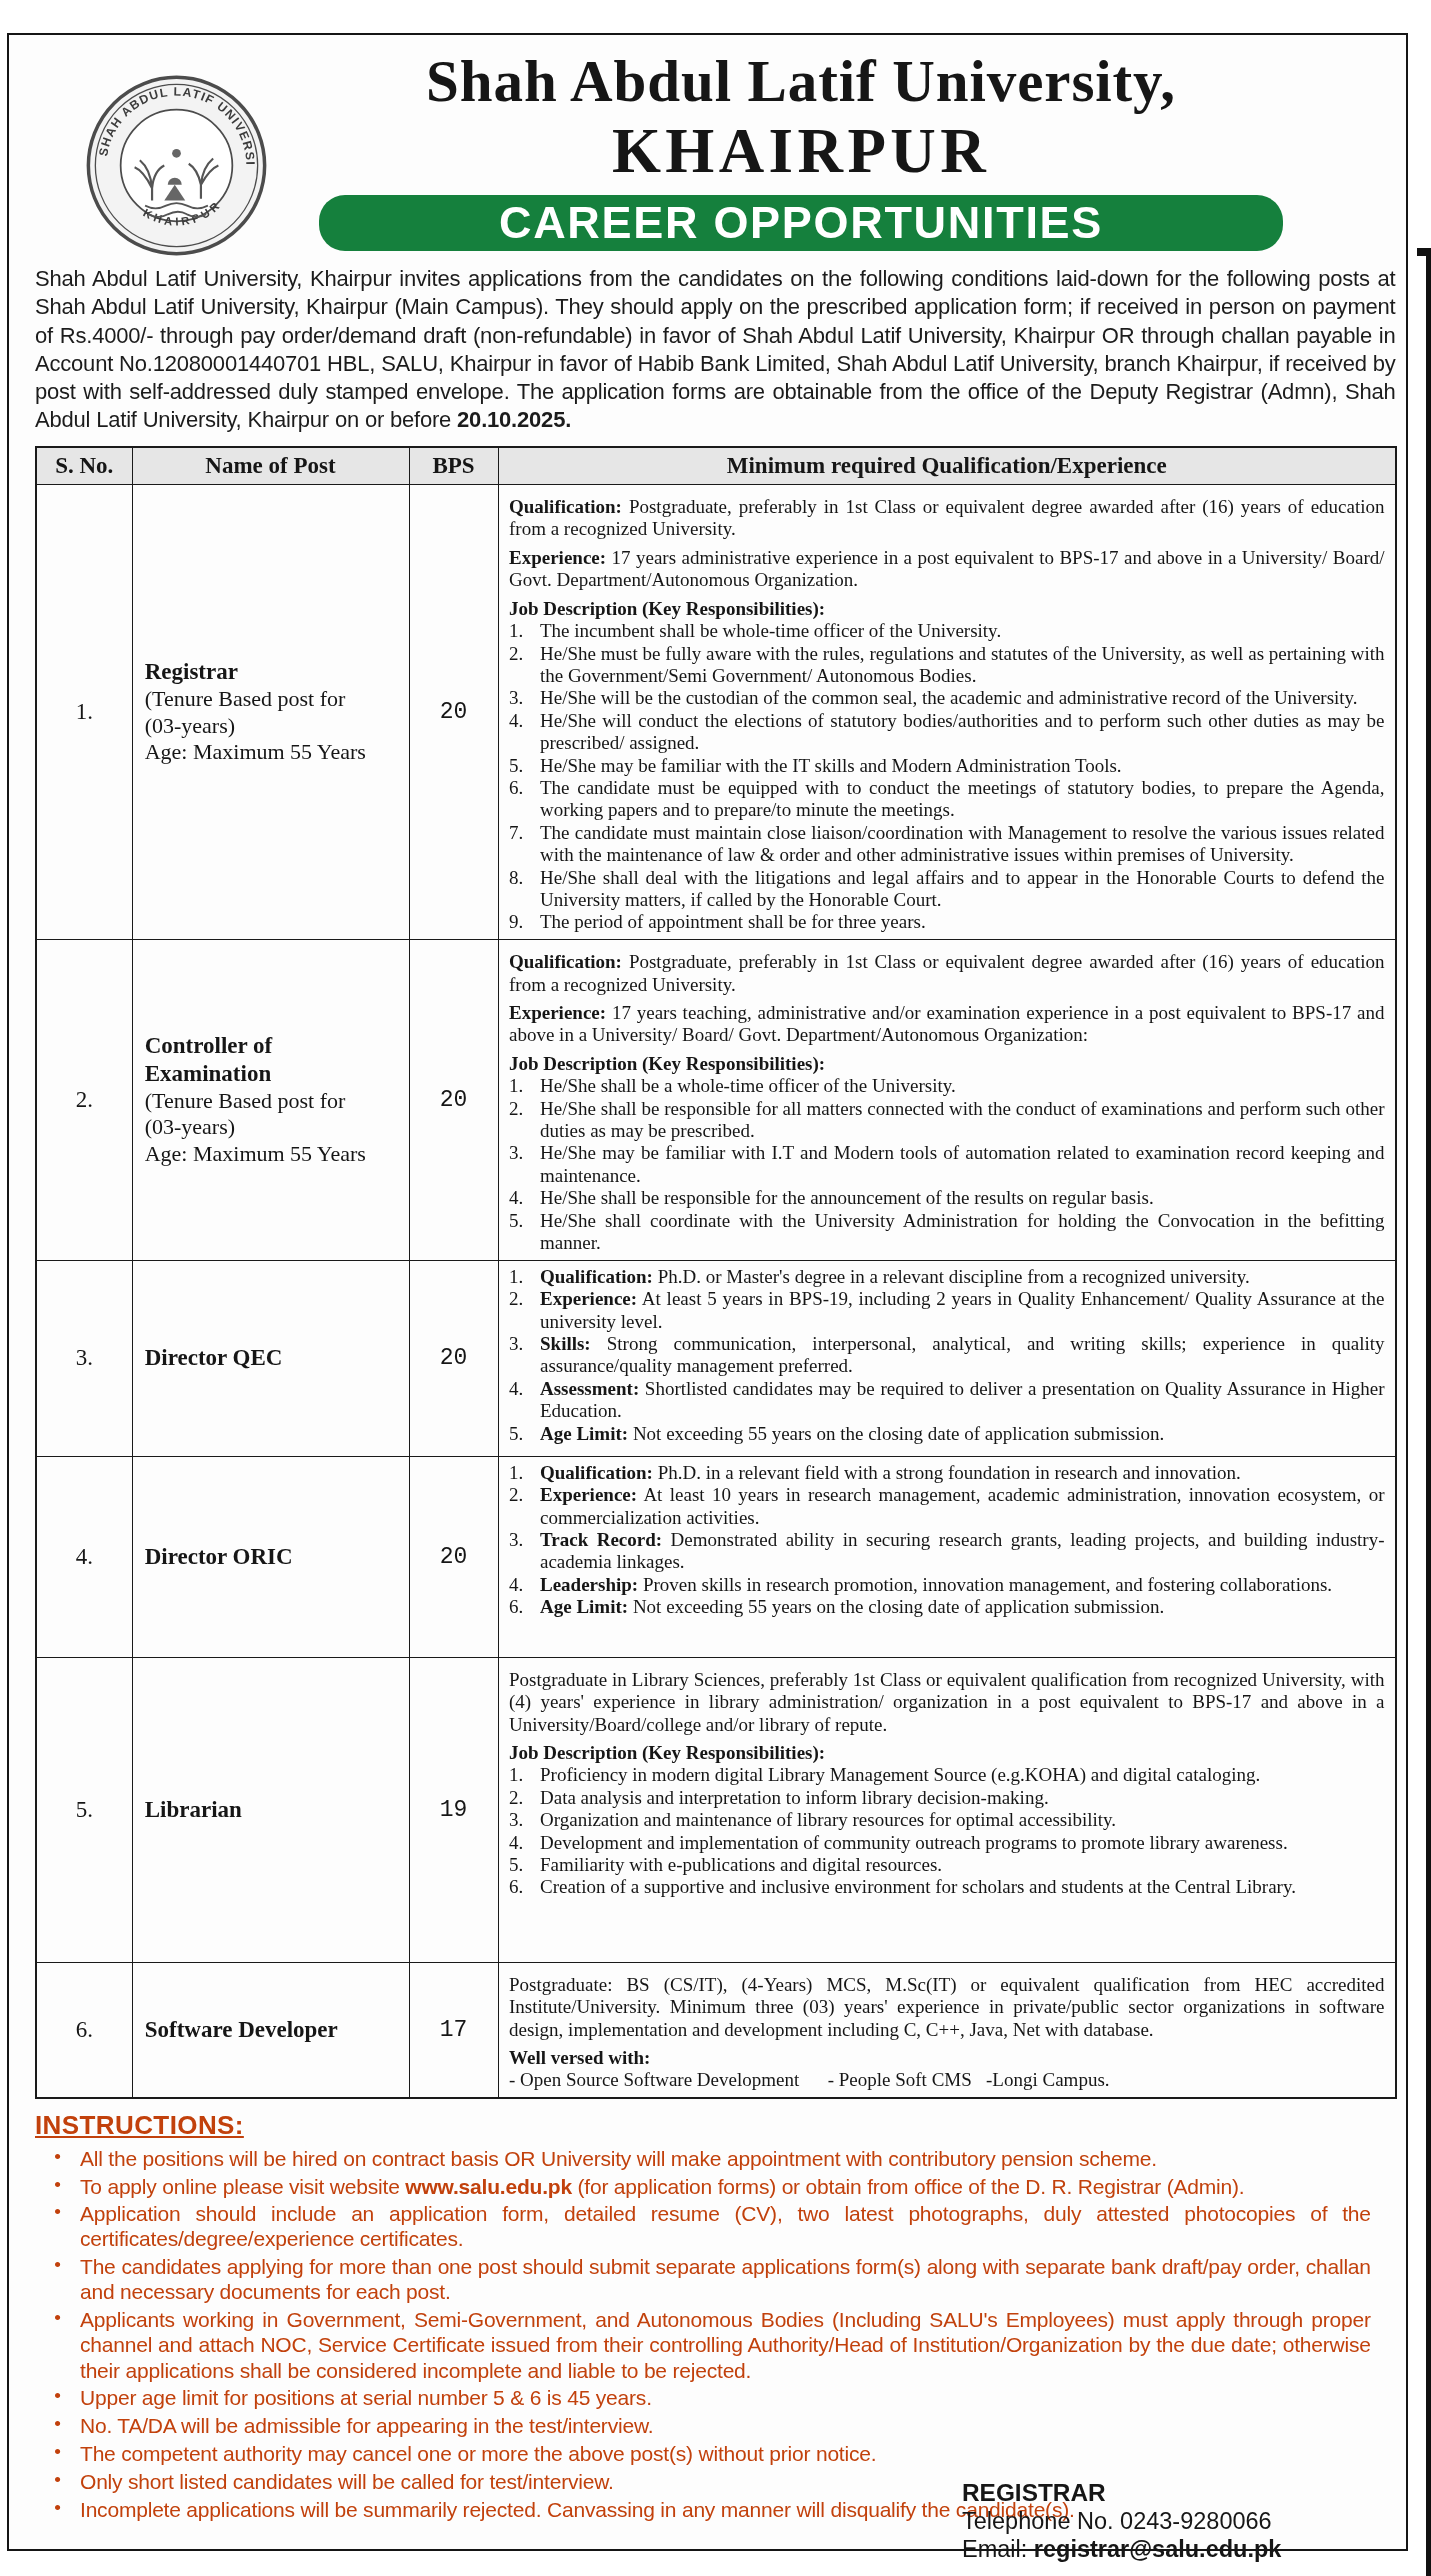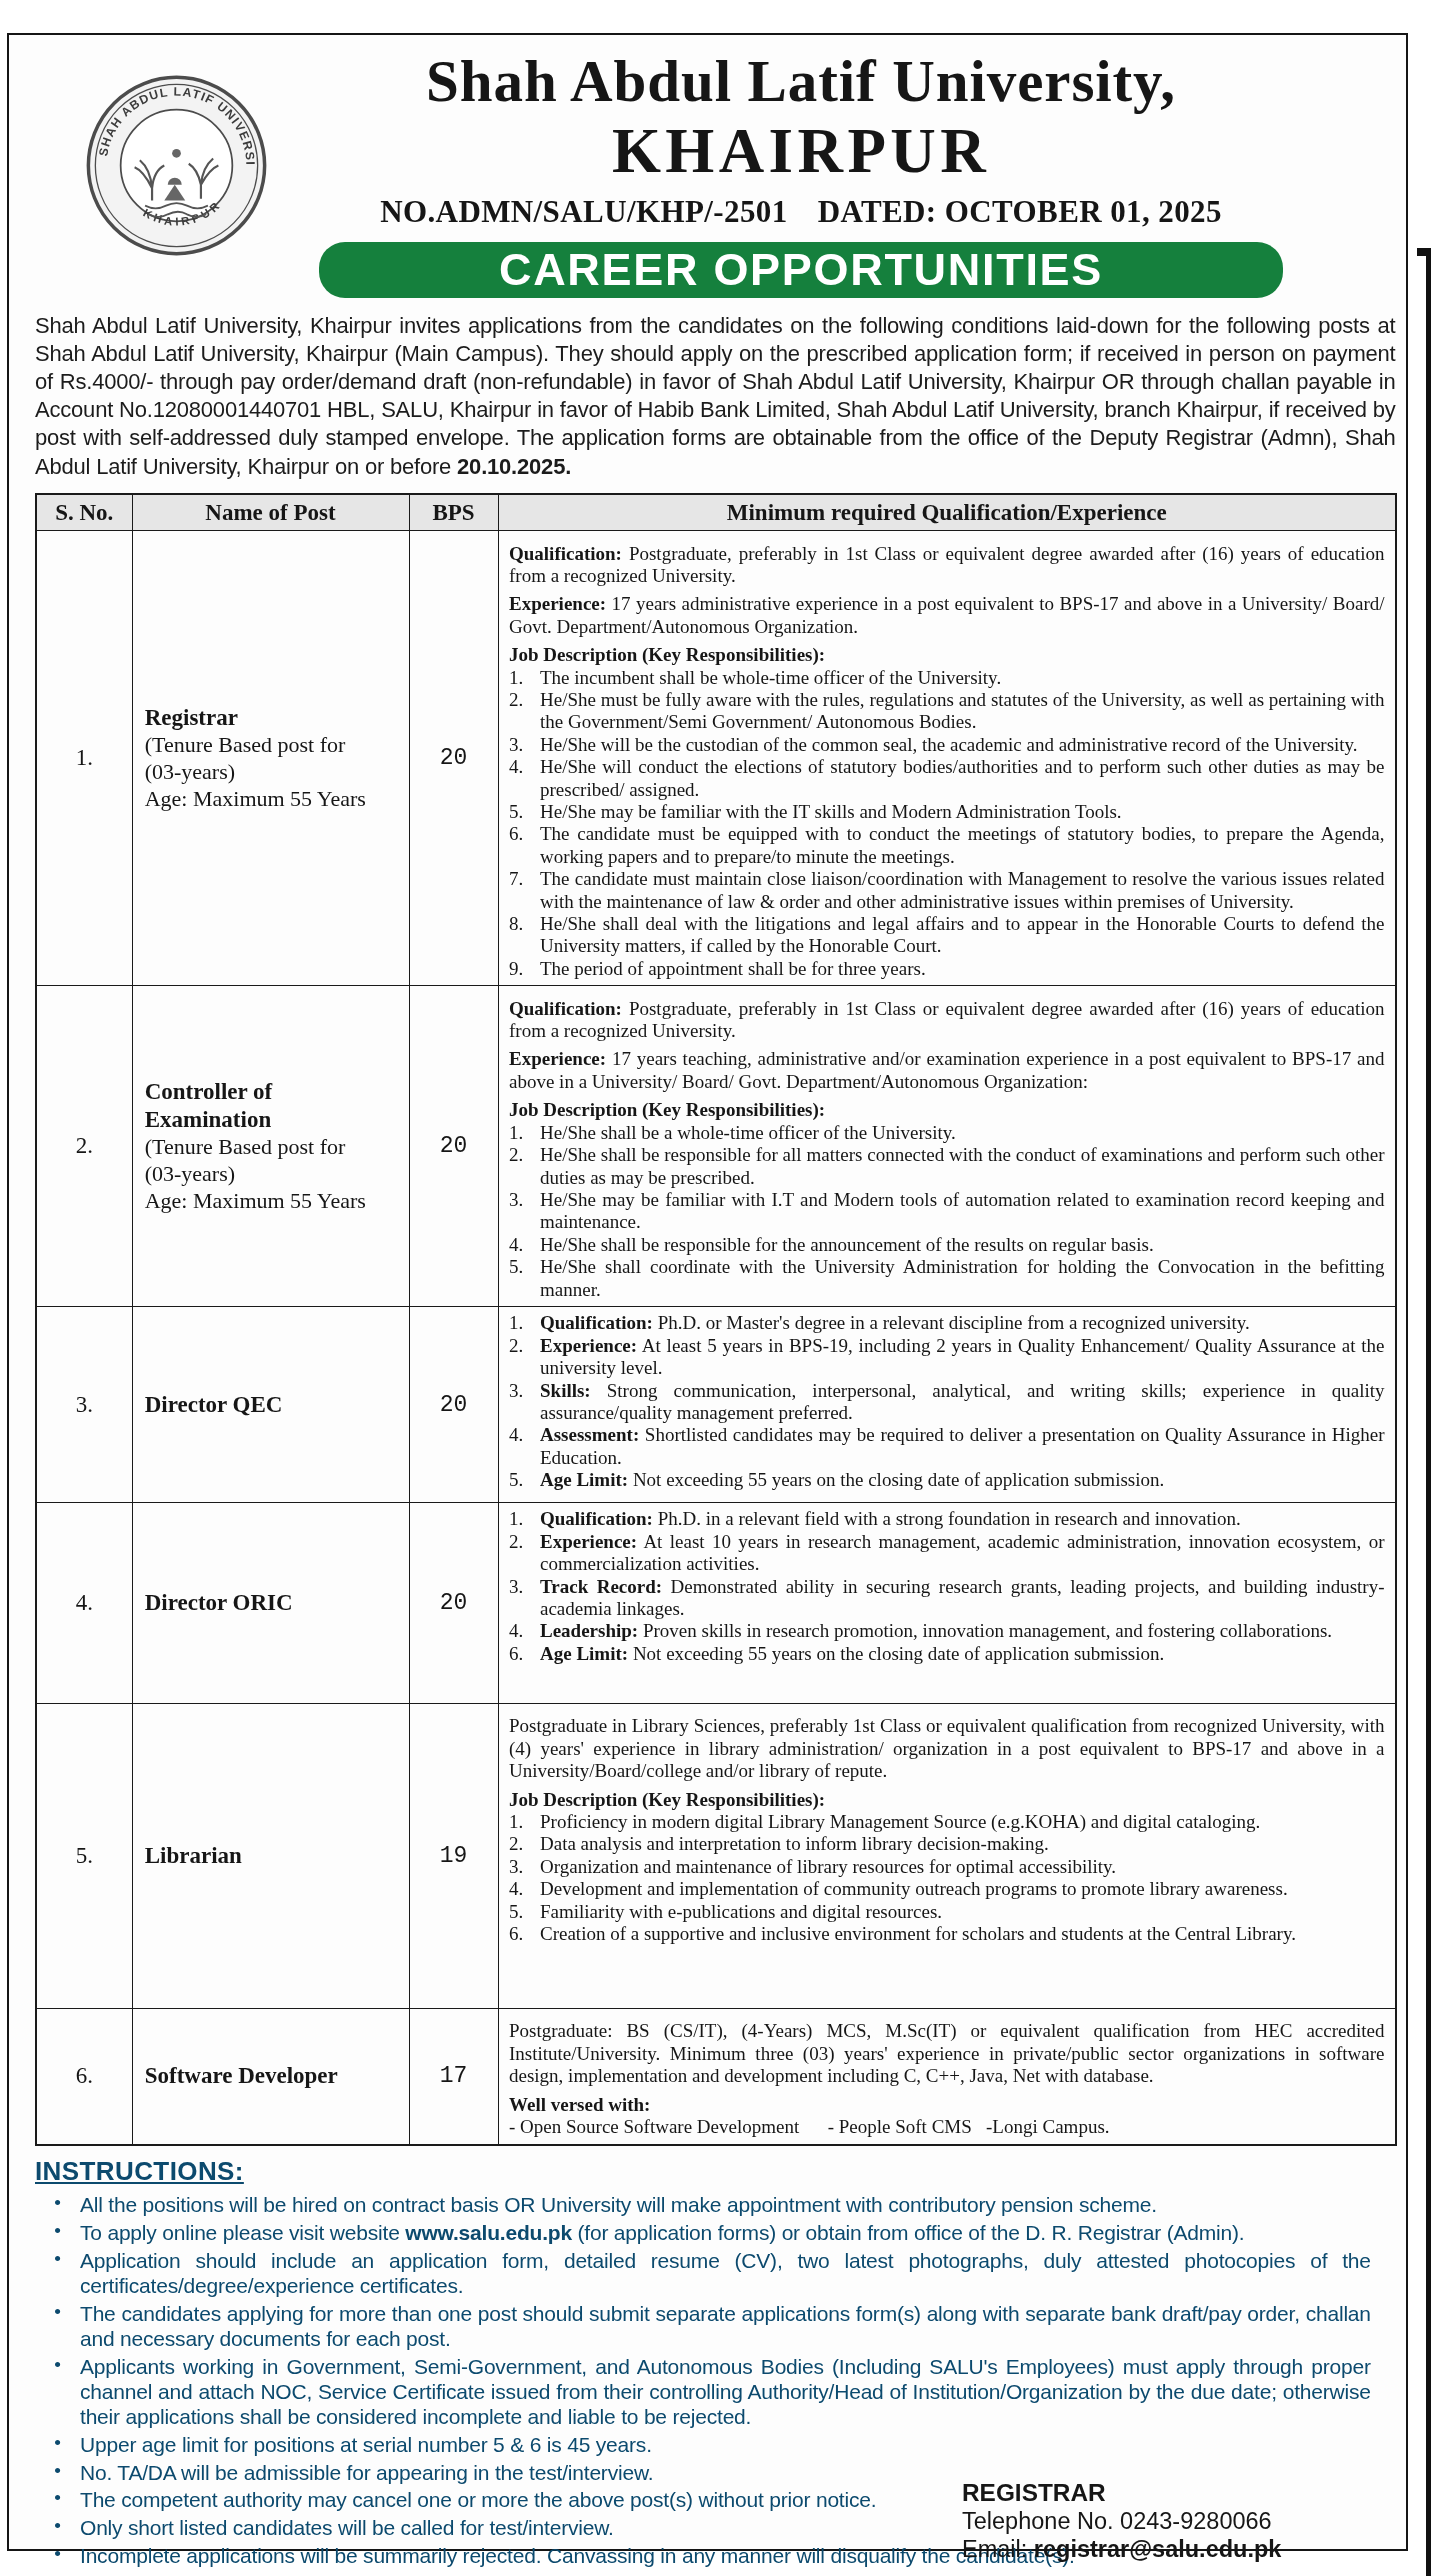--- a/index.html
+++ b/index.html
@@ -54,21 +54,21 @@
   td.cell-post .pl0{font-weight:bold;font-size:23px;}
   td.cell-bps{text-align:center;vertical-align:middle;font-size:23px;font-family:Liberation Mono, monospace;}
   td.cell-details{vertical-align:top;padding:5.2px 10.5px 5.2px 10.5px;font-size:19px;line-height:1.18;}
   .dpara{text-align:justify;margin-top:6px;}
   .dline{white-space:pre-wrap;}
   .ditem{display:flex;}
   .dnum{flex:0 0 31px;}
   .dbody{flex:1 1 auto;text-align:justify;}
 
   
-  .instructions{margin:10.5px 12.2px 0 26px;font-family:"Liberation Sans", sans-serif;color:#0c4a6e;}
+  .instructions{margin:10.5px 12.2px 0 26px;font-family:"Liberation Sans", sans-serif;color:#c2410c;}
   .instructions-heading{font-size:26px;font-weight:bold;text-decoration:underline;letter-spacing:0.4px;margin-bottom:5.2px;}
   .bullet-row{display:flex;font-size:21px;line-height:1.2;letter-spacing:-0.2px;margin-bottom:2.6px;text-align:justify;}
   .bullet-dot{flex:0 0 45px;text-align:center;font-size:19px;}
   .bullet-text{flex:1 1 auto;padding-right:23px;}
 
   
   .footer-block{
     position:absolute;left:962px;top:2479px;font-family:"Liberation Sans", sans-serif;
     font-size:23.5px;line-height:1.18;color:#161616;
   }
@@ -100,21 +100,20 @@
         <path d="M92,146 l12,-18 l12,18 z" fill="#666" stroke="none"></path>
         <path d="M96,128 a8,8 0 0 1 16,0" fill="#666" stroke="none"></path>
         <path d="M70,152 q12,6 24,0 q12,-6 24,0 q12,6 24,0" stroke-width="2"></path>
         <path d="M74,162 q12,6 22,0 q12,-6 22,0 q12,6 22,0" stroke-width="2"></path>
         <circle cx="106" cy="92" r="5" fill="#666" stroke="none"></circle>
       </g>
     </svg>
 
     <div class="title-1">Shah Abdul Latif University,</div>
     <div class="title-2">KHAIRPUR</div>
-    <div class="ref-line"><span>NO.ADMN/SALU/KHP/-2501</span><span class="ref-gap"></span><span>DATED: OCTOBER 01, 2025</span></div>
     <div class="banner">CAREER OPPORTUNITIES</div>
   </div>
 
   <div class="intro" id="intro"><span>Shah Abdul Latif University, Khairpur invites applications from the candidates on the following conditions laid-down for the following posts at Shah Abdul Latif University, Khairpur (</span><span class="u">Main Campus</span><span>). They should apply on the prescribed application form; if received in person on payment of Rs.4000/- through pay order/demand draft (non-refundable) in favor of Shah Abdul Latif University, Khairpur OR through challan payable in Account No.12080001440701 HBL, SALU, Khairpur in favor of Habib Bank Limited, Shah Abdul Latif University, branch Khairpur, if received by post with self-addressed duly stamped envelope. The application forms are obtainable from the office of the Deputy Registrar (Admn), Shah Abdul Latif University, Khairpur on or before </span><span class="b u">20.10.2025.</span></div>
 
   <table class="jobtable">
     <colgroup>
       <col style="width:96px">
         <col style="width:277px">
         <col style="width:89px">

